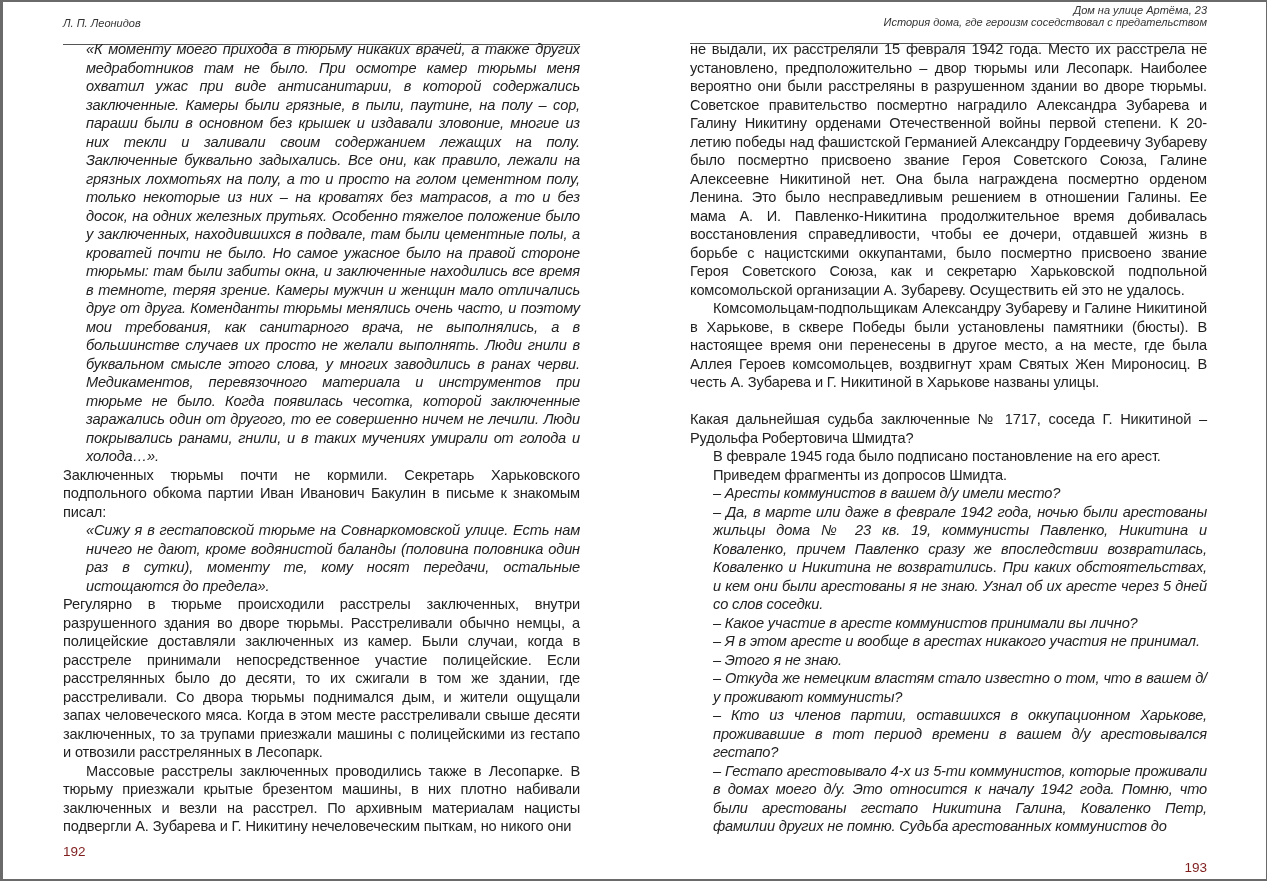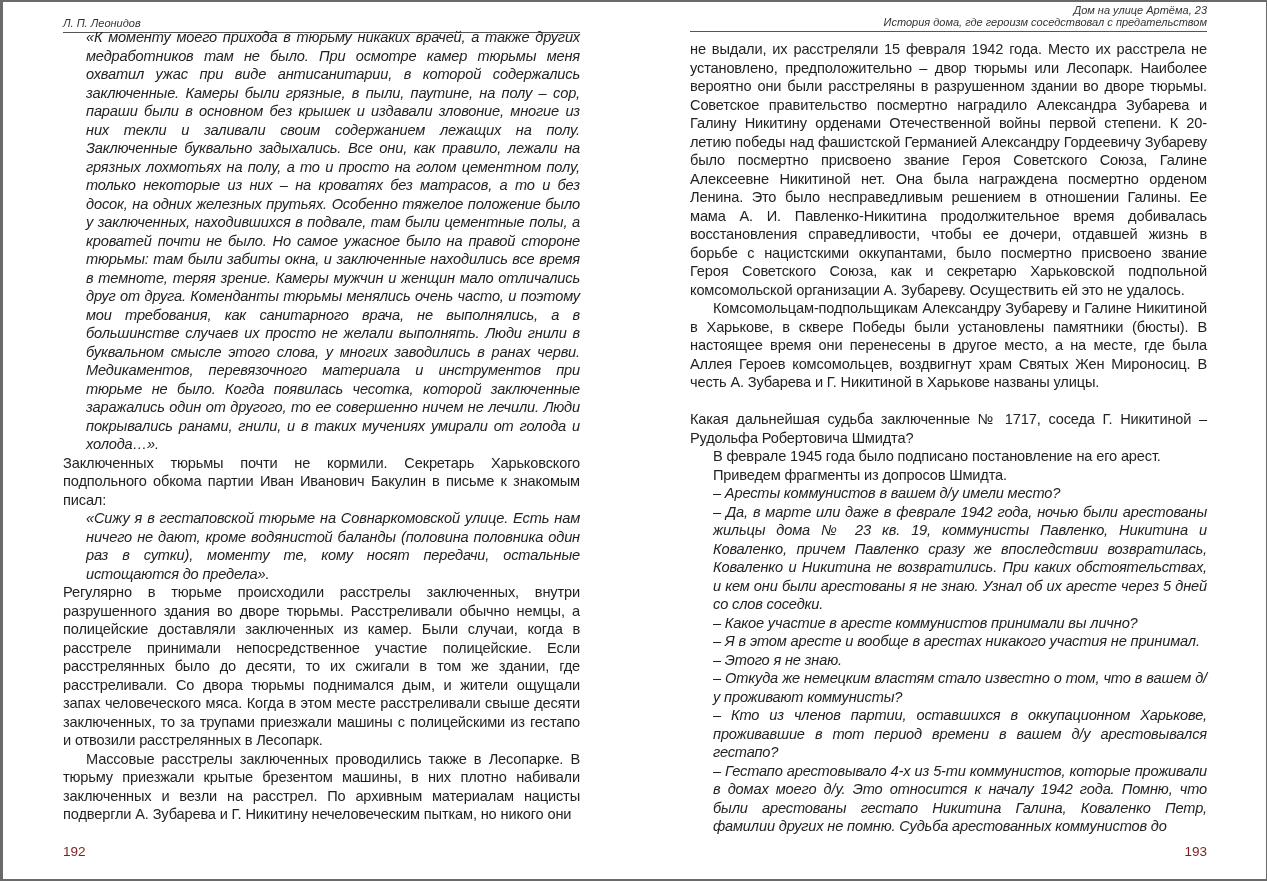--- a/index.html
+++ b/index.html
@@ -10,41 +10,41 @@
   .frame {
     position:absolute; left:0; top:0; width:1263px; height:877px;
     border:2px solid #6a6a6a; border-left-width:3px; box-sizing:content-box;
   }
   .page { position:absolute; top:0; height:881px; }
   .page.left { left:63px; width:517px; }
   .page.right { left:690px; width:517px; }
   .running-head {
     position:absolute; top:13px; left:0; width:517px;
     font-size:11px; font-style:italic; line-height:12px; color:#333;
-    border-bottom:1px solid #555; padding-bottom:3px;
+    border-bottom:1px solid #555; padding-bottom:15px;
   }
   .left .running-head { top:17px; }
   .right .running-head { text-align:right; top:4px; }
   .body {
     position:absolute; left:0; width:517px;
     font-size:14.6px; line-height:18.5px; text-align:justify;
     letter-spacing:-0.15px;
   }
-  .left .body { top:28px; }
+  .left .body { top:40px; }
   .right .body { top:40px; }
   .p { margin:0; }
   .it { font-style:italic; }
   .quote { padding-left:23px; }
   .indent { text-indent:23px; }
   .gap { height:18.5px; }
   .folio {
     position:absolute; top:844px; font-size:13.5px; color:#7f1d1d;
   }
   .left .folio { left:0; }
-  .right .folio { right:0; }
+  .right .folio { right:0;margin-top:16px; }
 </style>
 </head>
 <body>
 
 <div class="frame"></div>
 
 <div class="page left">
   <div class="running-head">Л. П. Леонидов</div>
   <div class="body">
     <p class="p it quote">«К моменту моего прихода в тюрьму никаких врачей, а также других медработников там не было. При осмотре камер тюрьмы меня охватил ужас при виде антисанитарии, в которой содержались заключенные. Камеры были грязные, в пыли, паутине, на полу – сор, параши были в основном без крышек и издавали зловоние, многие из них текли и заливали своим содержанием лежащих на полу. Заключенные буквально задыхались. Все они, как правило, лежали на грязных лохмотьях на полу, а то и просто на голом цементном полу, только некоторые из них – на кроватях без матрасов, а то и без досок, на одних железных прутьях. Особенно тяжелое положение было у заключенных, находившихся в подвале, там были цементные полы, а кроватей почти не было. Но самое ужасное было на правой стороне тюрьмы: там были забиты окна, и заключенные находились все время в темноте, теряя зрение. Камеры мужчин и женщин мало отличались друг от друга. Коменданты тюрьмы менялись очень часто, и поэтому мои требования, как санитарного врача, не выполнялись, а в большинстве случаев их просто не желали выполнять. Люди гнили в буквальном смысле этого слова, у многих заводились в ранах черви. Медикаментов, перевязочного материала и инструментов при тюрьме не было. Когда появилась чесотка, которой заключенные заражались один от другого, то ее совершенно ничем не лечили. Люди покрывались ранами, гнили, и в таких мучениях умирали от голода и холода…».</p>

